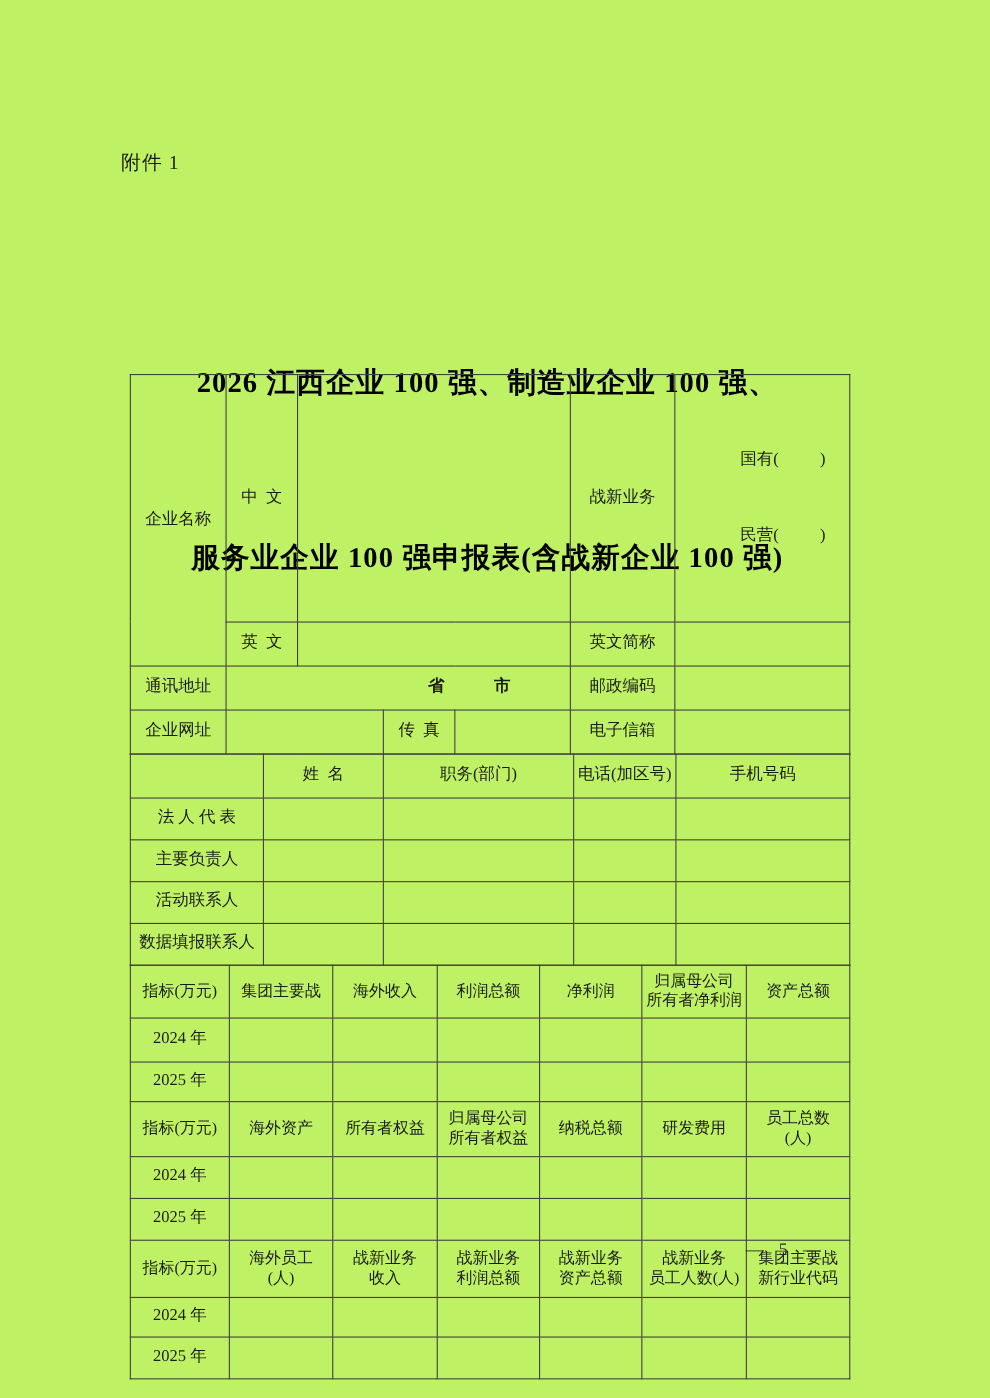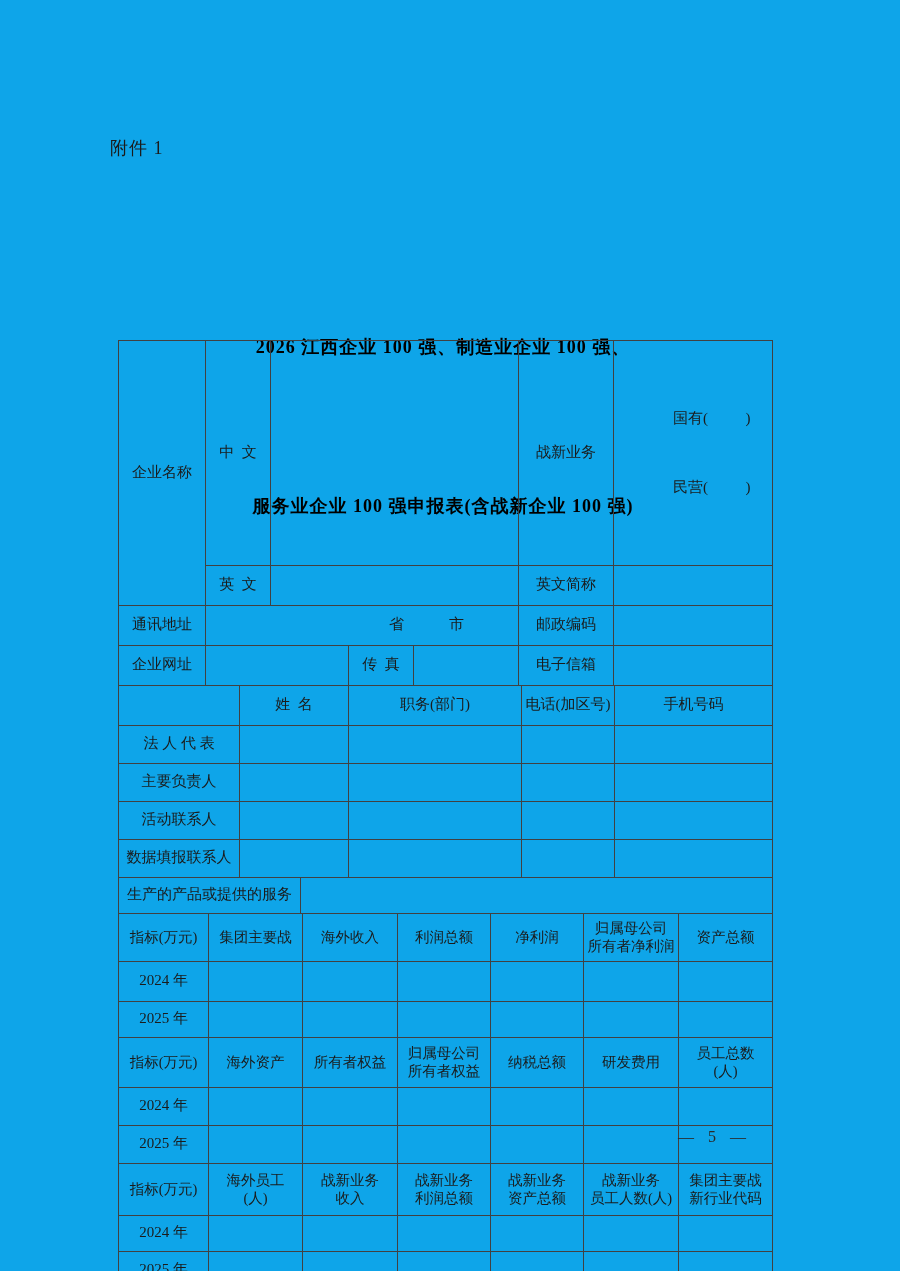--- a/index.html
+++ b/index.html
@@ -1,39 +1,39 @@
 <!DOCTYPE html>
 <html><head>
 <meta charset="utf-8">
 <style>
   html,body { margin:0; padding:0; background:#ffffff; }
   .page {
     position:relative; width:900px; height:1271px;
-    background:#0ea5e9; overflow:hidden;
+    background:#bef264; overflow:hidden;
     font-family:"Liberation Serif","DejaVu Serif",serif;
     color:#1b1b1b;
   }
   .attachment {
     position:absolute; left:110px; top:136px;
     font-size:18px; letter-spacing:1px; white-space:pre;
   }
   .title {
     position:absolute; left:40px; top:215px; width:806px;
     text-align:center; font-weight:bold; color:#000;
-    font-size:18px; line-height:53px; letter-spacing:1px; white-space:pre;
+    font-size:26px; line-height:53px; letter-spacing:1px; white-space:pre;
   }
   .form-wrap { position:absolute; left:118px; top:340px; width:656px; }
   table.sec { border-collapse:collapse; table-layout:fixed; width:654px; }
   table.sec + table.sec { margin-top:-1px; }
   td {
     border:1px solid #414141; padding:0;
     text-align:center; vertical-align:middle;
     font-size:15px; line-height:1.32; color:#1b1b1b; white-space:pre;
   }
-  .addr { text-align:left; padding-left:183px; }
+  .addr { text-align:left; padding-left:183px;font-weight:bold; }
   .opts { display:inline-block; text-align:right; line-height:23px; }
   tr.dhdr td { font-size:14.5px; line-height:1.28; }
   .pagenum {
     position:absolute; left:678px; top:1128px;
     font-size:16px; letter-spacing:2px; white-space:pre; color:#2a2a2a;
   }
 </style>
 </head>
 <body>
 
@@ -134,32 +134,20 @@
       <tr style="height:38px">
         <td>数据填报联系人</td>
         <td></td>
         <td></td>
         <td></td>
         <td></td>
       </tr>
       </tbody>
     </table>
 
-    <table class="sec">
-      <colgroup>
-          <col style="width:182px">
-          <col style="width:472px">
-        </colgroup>
-      <tbody>
-      <tr style="height:36px">
-        <td>生产的产品或提供的服务</td>
-        <td></td>
-      </tr>
-      </tbody>
-    </table>
 
     <table class="sec">
       <colgroup>
         <col style="width:90px">
           <col style="width:94px">
           <col style="width:95px">
           <col style="width:93px">
         <col style="width:93px">
           <col style="width:95px">
           <col style="width:94px">

